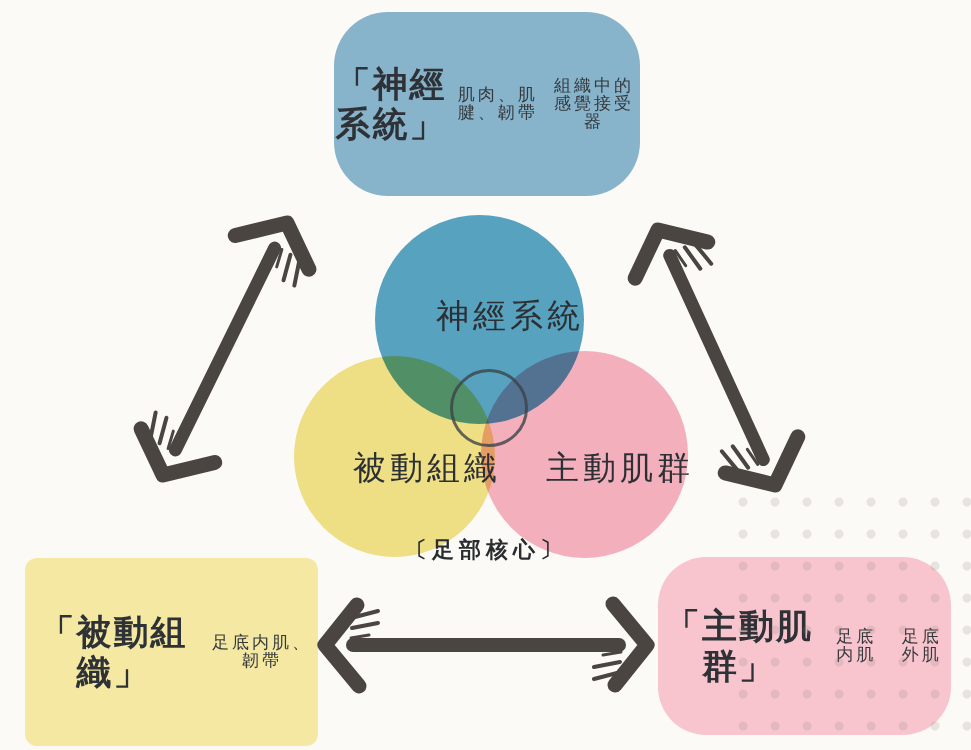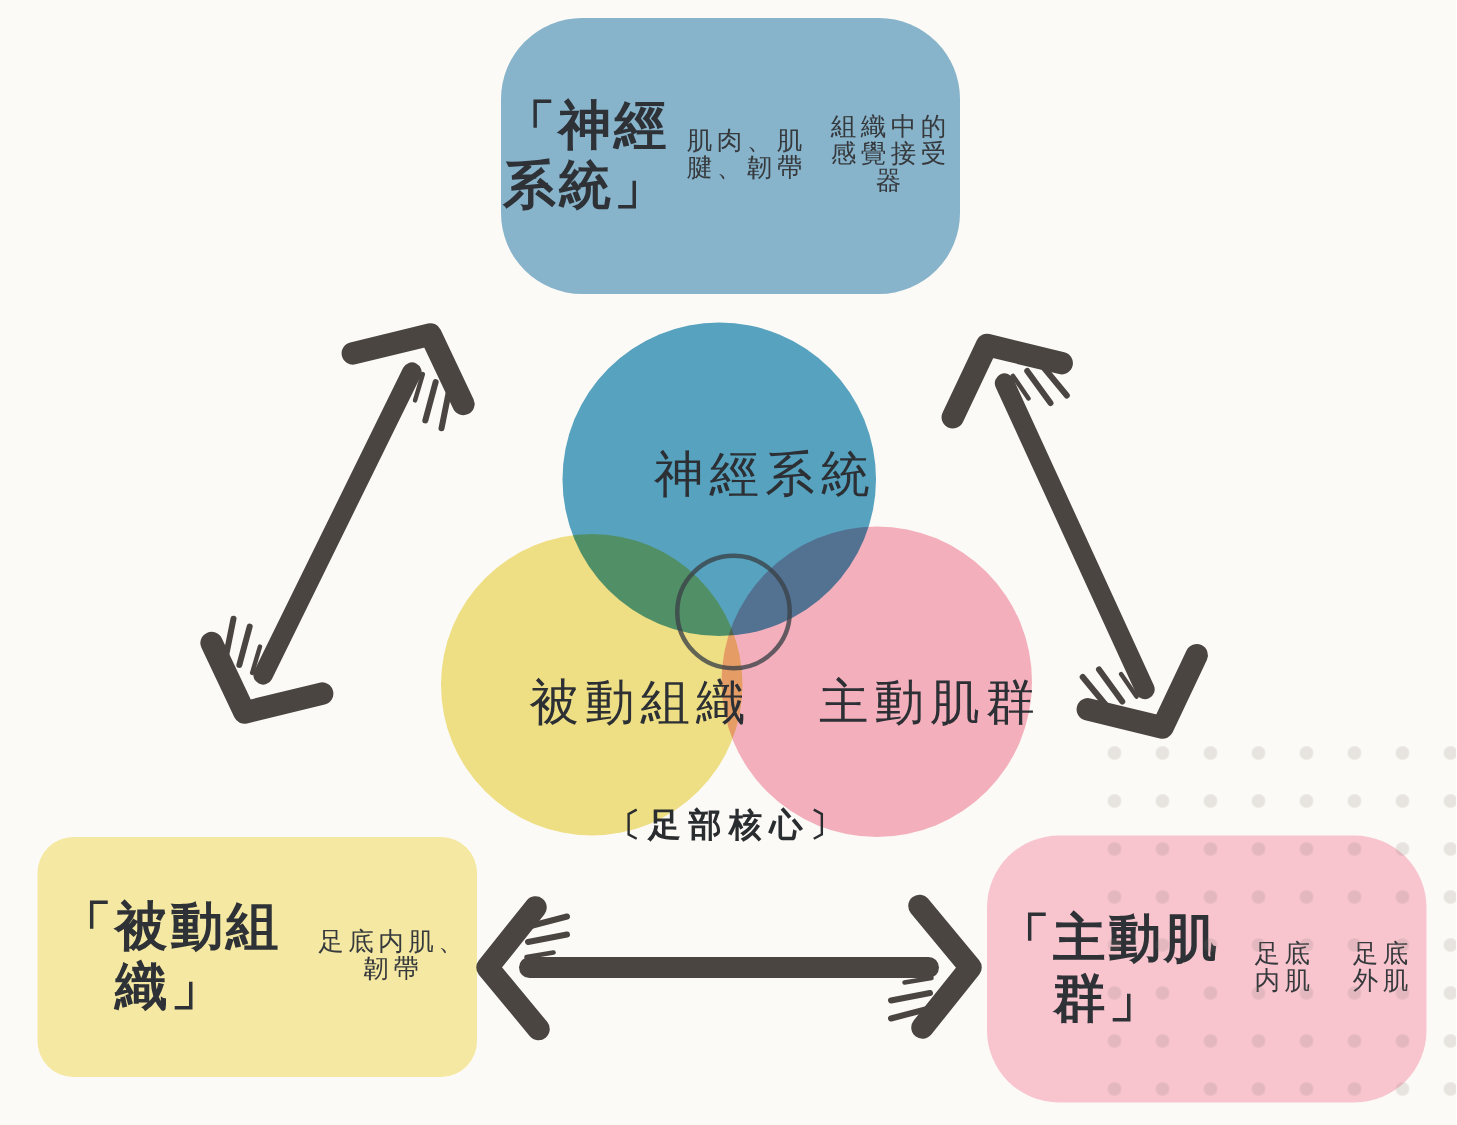--- a/index.html
+++ b/index.html
@@ -9,21 +9,21 @@
     font-family:"DejaVu Sans","Liberation Sans",sans-serif;
     color:#333;
   }
   
   .rbox{
     position:absolute;display:flex;flex-direction:row;
     align-items:center;justify-content:flex-end;text-align:center;
     z-index:2;
   }
   .box-top{left:334px;top:12px;width:306px;height:184px;background:#87b3cb;border-radius:54px;gap:9px;}
-  .box-left{left:25px;top:558px;width:293px;height:160px;background:#f4e8a2;border-radius:24px;gap:4px;}
+  .box-left{left:25px;top:558px;width:293px;height:188px;background:#f4e8a2;border-radius:12px;gap:4px;}
   .box-right{left:658px;top:557px;width:293px;height:178px;background:#f8c5cf;border-radius:48px;gap:7px;}
   .box-title{font-size:35px;font-weight:bold;letter-spacing:2px;color:#2e3236;line-height:1.15;}
   .box-line{font-size:17px;letter-spacing:3px;color:#35393c;line-height:1.05;}
   
   .circle{position:absolute;border-radius:50%;mix-blend-mode:multiply;z-index:1;}
   .c-blue{left:375px;top:215px;width:209px;height:209px;background:#57a5c6;}
   .c-yellow{left:294px;top:356px;width:201px;height:201px;background:#f1e389;}
   .c-pink{left:481px;top:351px;width:207px;height:207px;background:#f6b4c3;}
   .circle-label{position:absolute;text-align:right;font-size:33px;letter-spacing:4px;color:#2c3034;z-index:4;}
   .lbl-blue{left:374px;width:210px;top:294px;}

